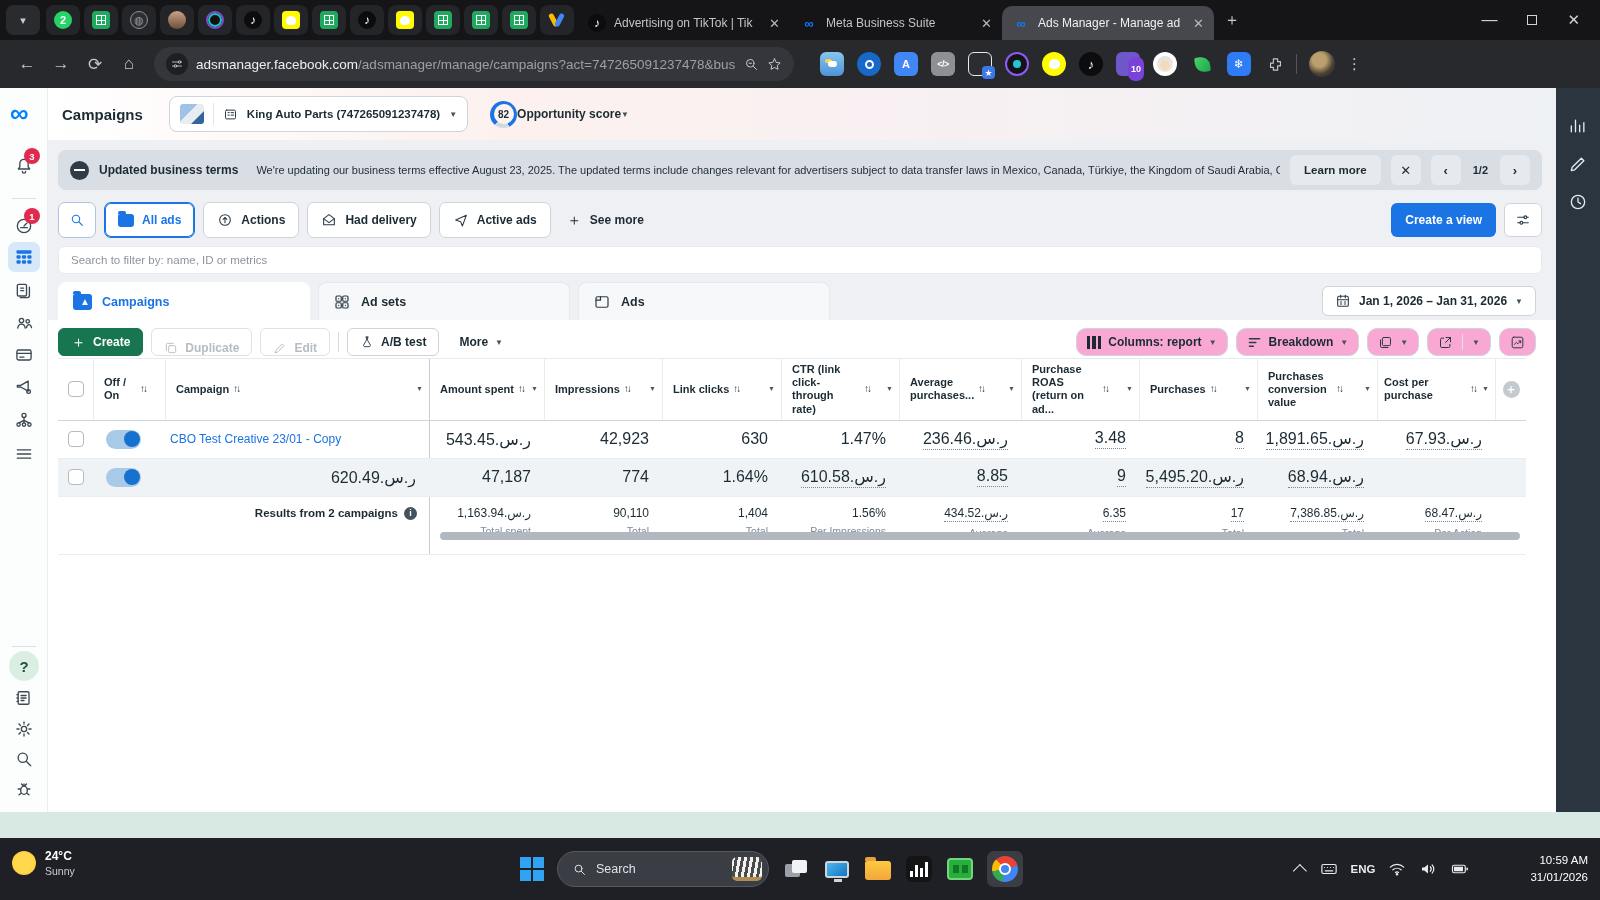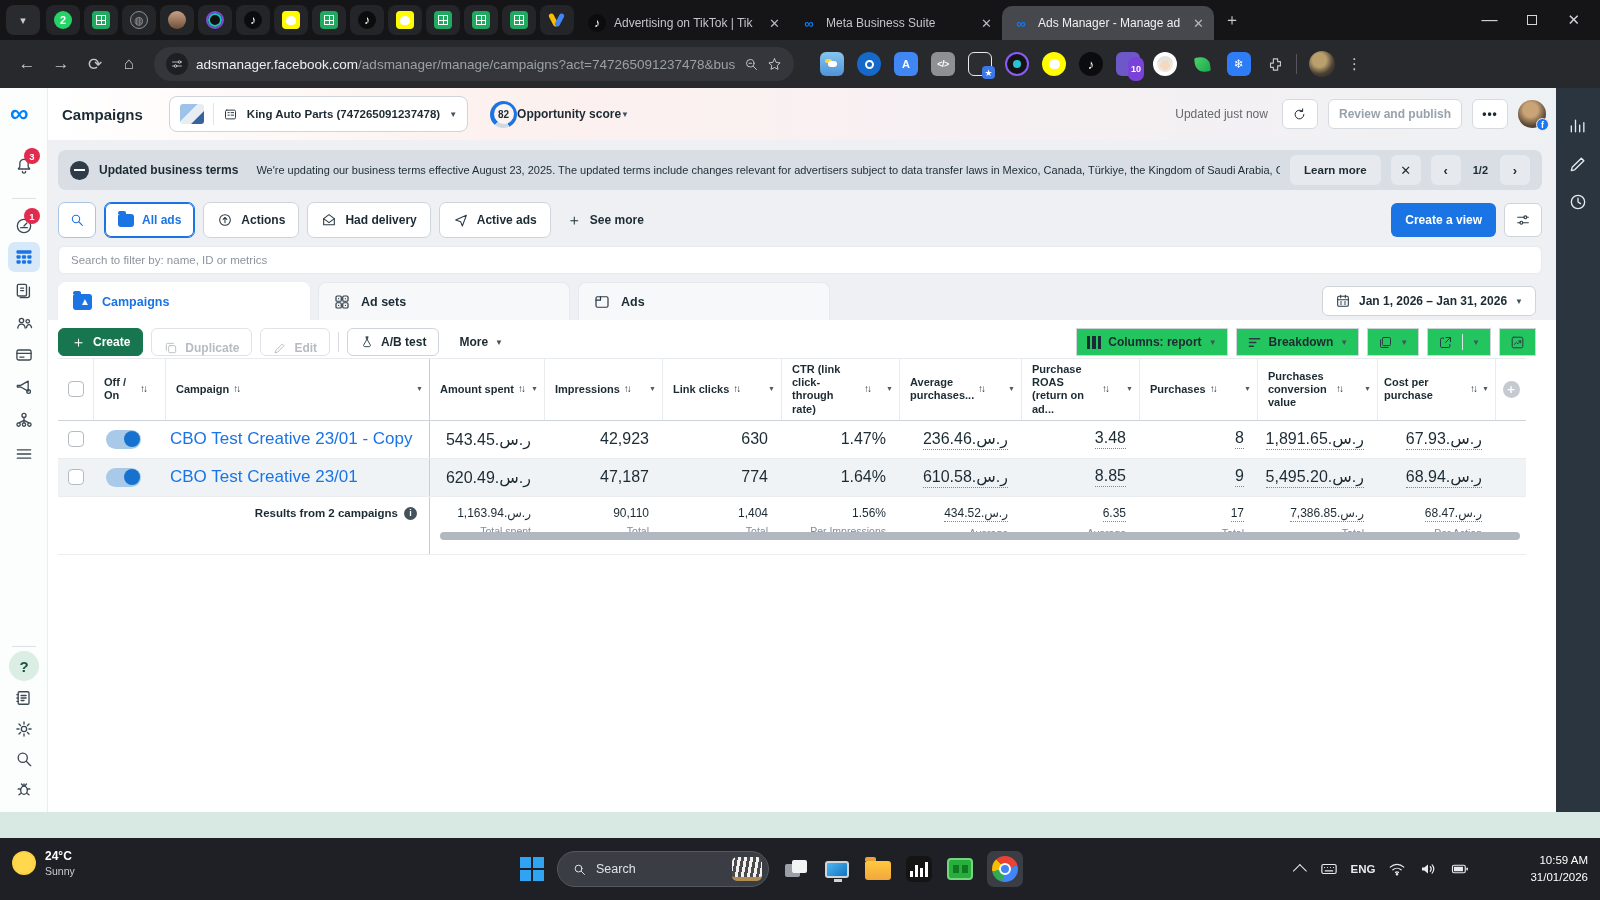--- a/index.html
+++ b/index.html
@@ -144,41 +144,41 @@
   .whitezone{position:absolute;left:0;top:232px;right:0;bottom:0;background:#fff;}
 
   
   .actionrow{position:absolute;left:10px;top:240px;height:28px;display:flex;align-items:center;gap:8px;}
   .abtn{height:28px;border-radius:6px;display:flex;align-items:center;gap:7px;padding:0 12px;font-size:12px;font-weight:600;background:#fff;border:1px solid #ced4da;color:#1c2b33;}
   .abtn.green{background:#17754f;border-color:#17754f;color:#fff;}
   .abtn.dis{color:#b6bcc2;border-color:#dfe2e6;align-items:flex-end;}
   .abtn.noborder{border:none;background:transparent;}
   .adiv{width:1px;height:20px;background:#d8dce0;}
   .viewrow{position:absolute;right:20px;top:240px;height:28px;display:flex;align-items:center;gap:8px;}
-  .vbtn{height:28px;background:#22c55e;border:1px solid #ced4da;border-radius:0;display:flex;align-items:center;gap:7px;padding:8px 10px;font-size:12px;font-weight:600;color:#1c2b33;}
+  .vbtn{height:28px;background:#f9a8d4;border:1px solid #ced4da;border-radius:10px;display:flex;align-items:center;gap:7px;padding:8px 10px;font-size:12px;font-weight:600;color:#1c2b33;}
   .vbtn .bars3{display:flex;gap:2px;}
   .vbtn .bars3 i{width:3.5px;height:13px;background:#1c2b33;display:block;}
   .innersep{width:1px;height:16px;background:#dfe2e6;margin:0 2px;}
 
   
   .table{position:absolute;left:10px;top:270px;width:1468px;border-top:1px solid #e7eaee;}
   .tgrid{display:grid;grid-template-columns:36px 72px 264px 115px 118px 119px 118px 122px 118px 118px 120px 118px 30px;}
   .thead{border-bottom:1px solid #ced4da;}
   .th{min-height:38px;font-size:11px;font-weight:700;color:#1c2b33;display:flex;align-items:center;padding:4px 6px 4px 10px;gap:4px;border-right:1px solid #e9eced;line-height:1.2;}
   .th:last-child{border-right:none;}
   .th .lbl{white-space:normal;}
   .sorter{font-size:10px;letter-spacing:-2px;color:#1c2b33;flex:none;padding-right:2px;}
   .fcaret{font-size:7px;color:#4e5a64;margin-left:auto;flex:none;}
   .frz{border-right:1px solid #c6cdd4 !important;}
   .trow{height:38px;border-bottom:1px solid #e9edf0;align-items:center;}
   .trow.alt{background:#f0f3f6;}
   .tcell{display:flex;align-items:center;height:100%;}
   .num{justify-content:flex-end;padding-right:14px;font-size:16px;color:#1c2b33;}
   .u{border-bottom:1px dotted #7a8893;padding-bottom:1px;}
-  .cname{font-size:17px;color:#1b74e4;padding-left:4px;}
+  .cname{font-size:12px;color:#1b74e4;padding-left:4px;}
   .cb{width:16px;height:16px;border:1.4px solid #b3bac1;border-radius:4px;background:#fff;margin:0 auto;}
   .toggle{width:35px;height:19px;border-radius:10px;background:#a9c9e9;position:relative;margin:0 auto 0 12px;}
   .toggle i{position:absolute;right:1.5px;top:1.5px;width:16px;height:16px;border-radius:50%;background:#1672ce;display:block;}
   .tresults{border-bottom:1px solid #e9edf0;height:58px;}
   .rescell{display:flex;flex-direction:column;align-items:flex-end;justify-content:flex-start;padding:9px 14px 0 0;}
   .resval{font-size:12px;color:#1c2b33;}
   .ressub{font-size:10.5px;color:#7f8c98;margin-top:5px;}
   .reslabel{grid-column:1/4;display:flex;align-items:flex-start;justify-content:flex-end;padding:10px 12px 0 0;font-size:11.5px;font-weight:600;color:#1c2b33;gap:6px;}
   .infoc{width:13px;height:13px;border-radius:50%;background:#44525c;color:#fff;font-size:9px;font-weight:700;display:flex;align-items:center;justify-content:center;font-style:normal;}
   .addcol{width:17px;height:17px;border-radius:50%;background:#c4cad0;color:#fff;font-size:12px;display:flex;align-items:center;justify-content:center;margin:0 auto;}
@@ -508,33 +508,20 @@
         <span class="accttxt">King Auto Parts (747265091237478)</span>
         <span class="caret">▼</span>
       </div>
       <div class="scorewrap">
         <span class="ring">
             <i>82</i>
           </span>
         <span class="scorelbl">Opportunity score</span>
         <span class="caret">▼</span>
       </div>
-      <div class="hright">
-        <span class="updated">Updated just now</span>
-        <span class="hbtn" style="width:36px;padding:0;">
-          <svg class="s" width="15" height="15" viewBox="0 0 24 24">
-              <path d="M19 12a7 7 0 1 1-2.3-5.2M17 3v4h-4"></path>
-            </svg>
-        </span>
-        <span class="hbtn dis">Review and publish</span>
-        <span class="hbtn" style="width:36px;padding:0;letter-spacing:1px;">•••</span>
-        <span class="havatar">
-            <i>f</i>
-          </span>
-      </div>
     </div>
 
     <div class="banner">
       <span class="bannicon">
           <i></i>
         </span>
       <span class="banntitle">Updated business terms</span>
       <span class="bannmsg">We're updating our business terms effective August 23, 2025. The updated terms include changes relevant for advertisers subject to data transfer laws in Mexico, Canada, Türkiye, the Kingdom of Saudi Arabia, Central America, and South America (including Brazil).</span>
       <span class="bannbtn">Learn more</span>
       <span class="bannbtn bannsq">✕</span>
@@ -801,23 +788,20 @@
 
       <div class="tgrid trow alt">
         <div class="tcell">
             <span class="cb"></span>
           </div>
         <div class="tcell">
             <span class="toggle">
               <i></i>
             </span>
           </div>
-        <div class="tcell frz">
-            <span class="cname">CBO Test Creative 23/01</span>
-          </div>
         <div class="tcell num">620.49.ر.س</div>
         <div class="tcell num">47,187</div>
         <div class="tcell num">774</div>
         <div class="tcell num">1.64%</div>
         <div class="tcell num">
             <span class="u">610.58.ر.س</span>
           </div>
         <div class="tcell num">
             <span class="u">8.85</span>
           </div>

